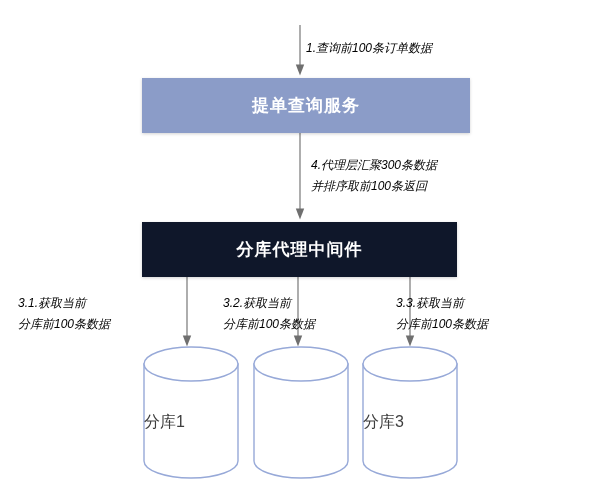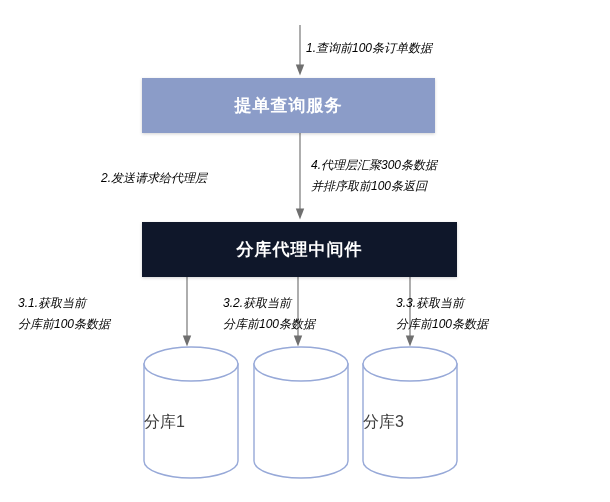--- a/index.html
+++ b/index.html
@@ -32,21 +32,21 @@
     justify-content: center;
     color: #ffffff;
     font-size: 17px;
     font-weight: bold;
     letter-spacing: 1px;
     box-shadow: 0 1px 3px rgba(0,0,0,0.18);
   }
   .box-service {
     left: 142px;
     top: 78px;
-    width: 293px;
+    width: 328px;
     height: 55px;
     background: #8b9cc8;
   }
   .box-middleware {
     left: 142px;
     top: 222px;
     width: 315px;
     height: 55px;
     background: #0f172a;
   }
@@ -117,21 +117,20 @@
   <div class="proc-box box-service">
     <span>提单查询服务</span>
   </div>
 
   <div class="proc-box box-middleware">
     <span>分库代理中间件</span>
   </div>
 
   <div class="edge-label lbl-1">1.查询前100条订单数据</div>
 
-  <div class="edge-label lbl-2">2.发送请求给代理层</div>
 
   <div class="edge-label lbl-4">4.代理层汇聚300条数据
 并排序取前100条返回</div>
 
   <div class="edge-label lbl-31">3.1.获取当前
 分库前100条数据</div>
 
   <div class="edge-label lbl-32">3.2.获取当前
 分库前100条数据</div>
 

